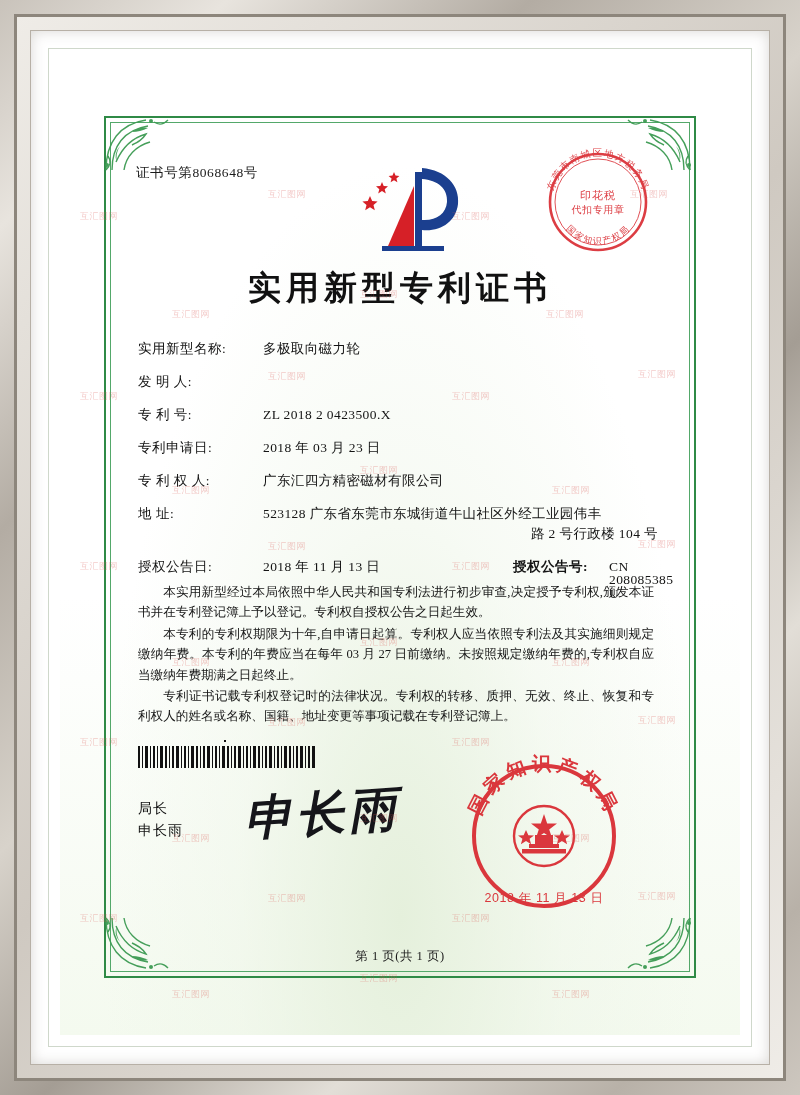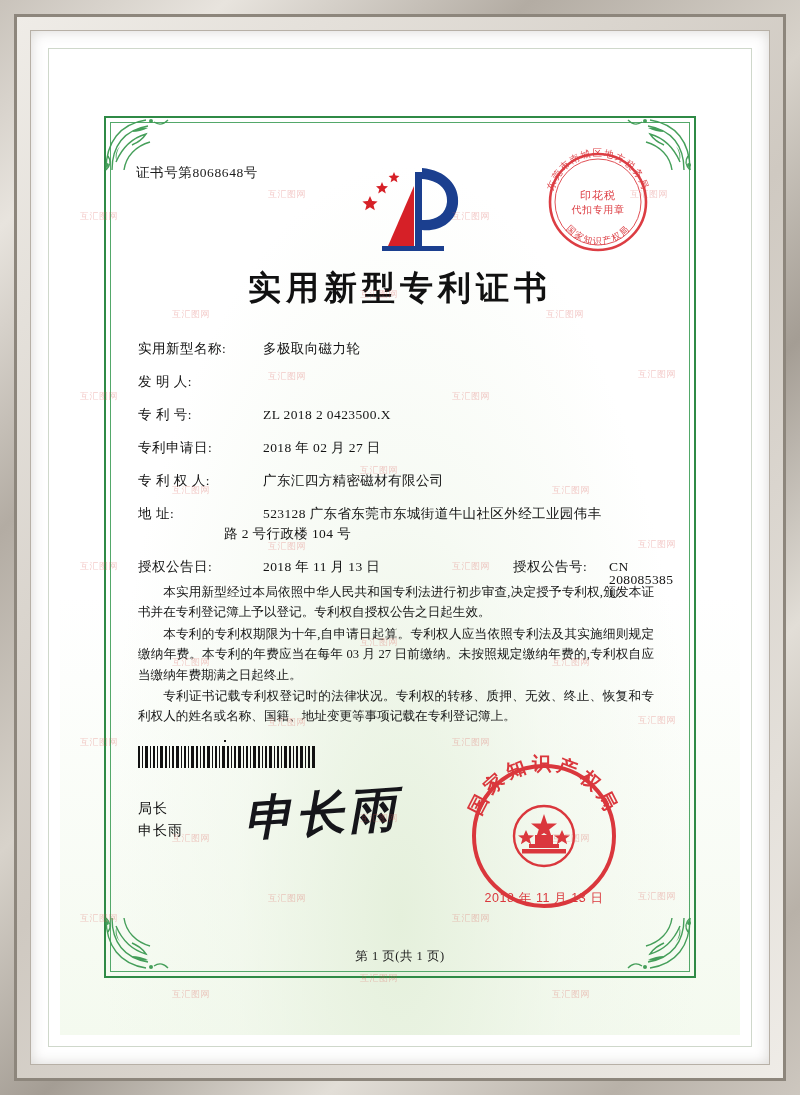--- a/index.html
+++ b/index.html
@@ -160,28 +160,30 @@
   .fvalue {
     flex: 1;
     letter-spacing: .4px;
     margin-left: 39px;
   }
   .frow.two-col .fvalue { flex: 0 0 250px; }
   .frow.two-col .flabel2 {
     flex: 0 0 96px;
     letter-spacing: .5px;
     white-space: nowrap;
+    font-weight: bold;
   }
   .frow.two-col .fvalue2 { flex: 1; letter-spacing: .4px; }
   .addr-second {
     margin-left: 86px;
     margin-top: -13px;
     margin-bottom: 19px;
     letter-spacing: .4px;
     font-size: 13.5px;
+    text-align: right;
   }
 
   
   .paras {
     position: absolute;
     left: 78px; top: 522px;
     width: 516px;
     font-size: 12.6px;
     line-height: 1.62;
     color: #161616;
@@ -367,21 +369,21 @@
       </div>
       <div class="frow">
         <div class="flabel">发 明 人:</div>
       </div>
       <div class="frow">
         <div class="flabel">专 利 号:</div>
         <div class="fvalue">ZL 2018 2 0423500.X</div>
       </div>
       <div class="frow">
         <div class="flabel">专利申请日:</div>
-        <div class="fvalue">2018 年 02 月 27 日</div>
+        <div class="fvalue">2018 年 03 月 23 日</div>
       </div>
       <div class="frow">
         <div class="flabel">专 利 权 人:</div>
         <div class="fvalue">广东汇四方精密磁材有限公司</div>
       </div>
       <div class="frow">
         <div class="flabel">地      址:</div>
         <div class="fvalue">523128 广东省东莞市东城街道牛山社区外经工业园伟丰</div>
       </div>
       <div class="addr-second">路 2 号行政楼 104 号</div>

